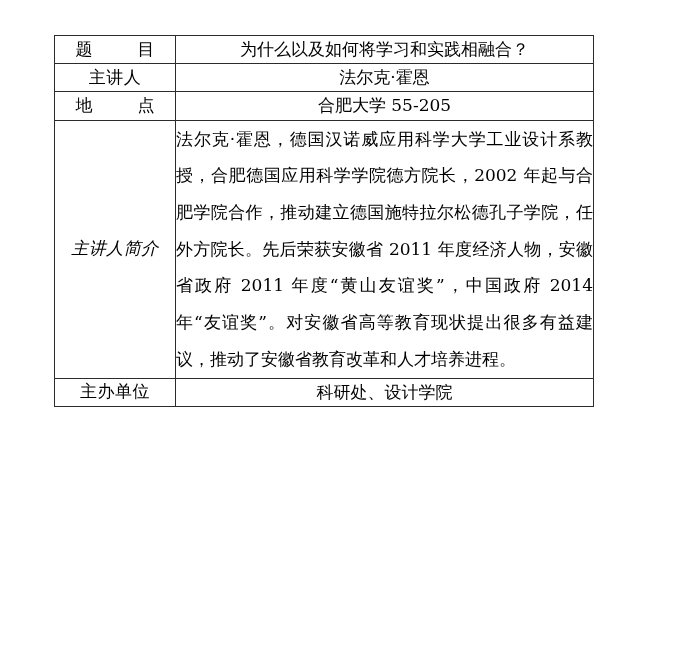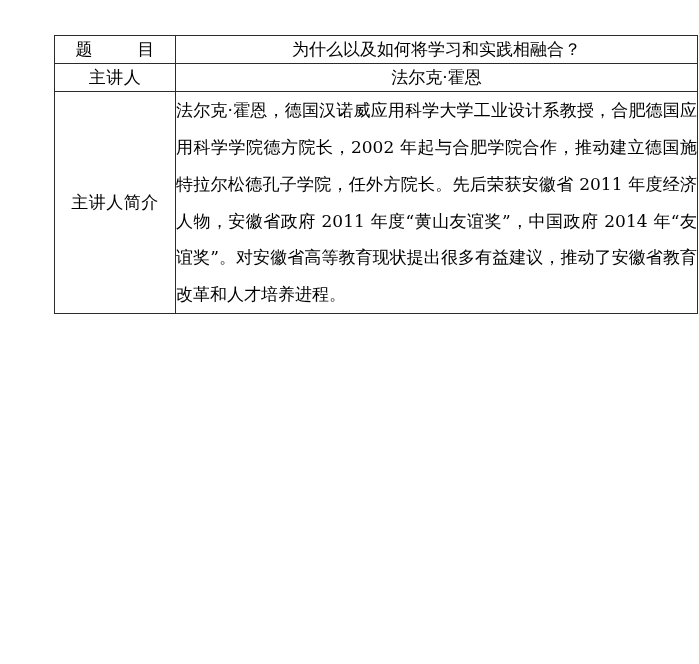--- a/index.html
+++ b/index.html
@@ -17,21 +17,21 @@
   .page {
     position: relative;
     width: 699px;
     height: 664px;
     background: #ffffff;
   }
   .info-table {
     position: absolute;
     left: 54px;
     top: 35px;
-    width: 644px;
+    width: 540px;
     border-collapse: collapse;
     table-layout: fixed;
   }
   .info-table td {
     border: 1px solid #2b2b2b;
     vertical-align: middle;
     padding: 0;
   }
   .label-cell {
     width: 120px;
@@ -49,20 +49,21 @@
     font-size: 17px;
     line-height: 1.6;
     padding: 9px 12px 9px 14px;
     text-align: center;
   }
   .bio-label {
     text-align: center;
     font-size: 17px;
     vertical-align: middle;
     padding: 6px 4px;
+    font-style: italic;
   }
   .bio-cell {
     font-size: 17px;
     line-height: 2.16;
     padding: 14px 14px 14px 14px;
     text-align: justify;
     text-justify: inter-ideograph;
     vertical-align: top;
   }
   .bio-cell p {
@@ -82,20 +83,32 @@
         </td>
         <td class="value-cell">为什么以及如何将学习和实践相融合？</td>
       </tr>
       <tr>
         <td class="label-cell">
           <span>主讲人</span>
         </td>
         <td class="value-cell">法尔克·霍恩</td>
       </tr>
       <tr>
+        <td class="label-cell">
+          <span class="spaced">地　点</span>
+        </td>
+        <td class="value-cell">合肥大学 55-205</td>
+      </tr>
+      <tr>
         <td class="label-cell bio-label">主讲人简介</td>
         <td class="bio-cell">
           <p>法尔克·霍恩，德国汉诺威应用科学大学工业设计系教授，合肥德国应用科学学院德方院长，2002 年起与合肥学院合作，推动建立德国施特拉尔松德孔子学院，任外方院长。先后荣获安徽省 2011 年度经济人物，安徽省政府 2011 年度“黄山友谊奖”，中国政府 2014 年“友谊奖”。对安徽省高等教育现状提出很多有益建议，推动了安徽省教育改革和人才培养进程。</p>
         </td>
+      </tr>
+      <tr>
+        <td class="label-cell">
+          <span>主办单位</span>
+        </td>
+        <td class="value-cell">科研处、设计学院</td>
       </tr>
     </tbody>
   </table>
 </div>
 
 </body></html>

